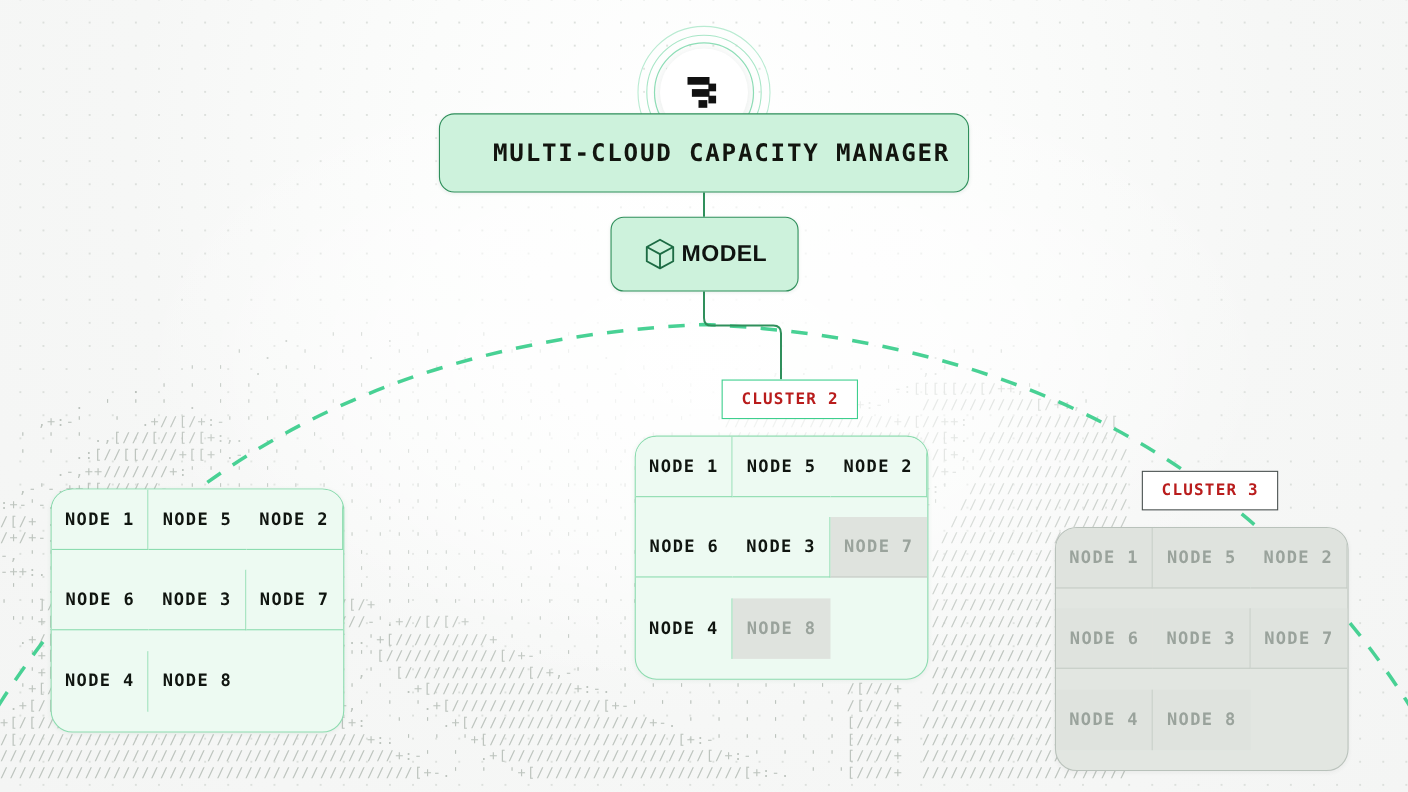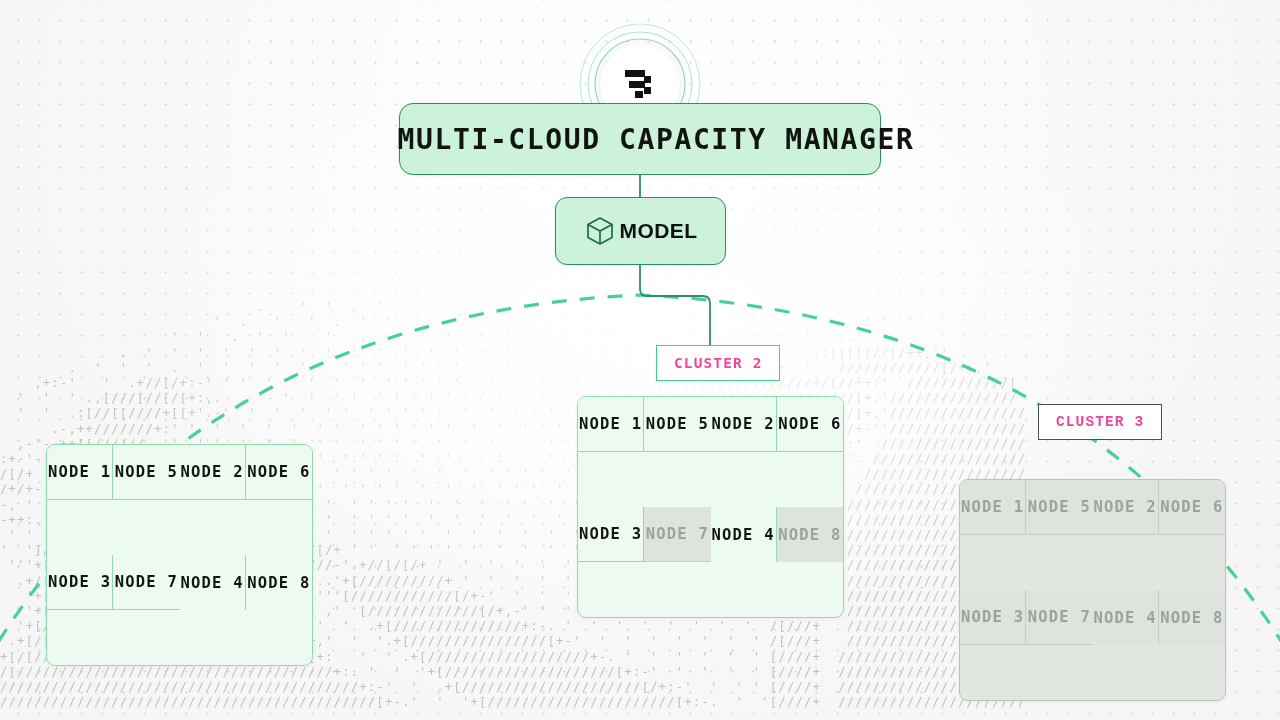--- a/index.html
+++ b/index.html
@@ -110,21 +110,21 @@
     background: #cdf2dc;
     border: 1.6px solid #2f8f5b;
     border-radius: 14px;
     display: flex;
     align-items: center;
     justify-content: center;
     box-shadow: 0 1px 3px rgba(30,90,60,.08);
   }
   #header-title {
     font-family: "DejaVu Sans Mono", monospace;
-    font-size: 28px;
+    font-size: 22px;
     font-weight: 700;
     letter-spacing: 1.6px;
     color: #12150f;
     white-space: nowrap;
     margin-left: 32px;
   }
 
   
   #model {
     position: absolute;
@@ -155,33 +155,33 @@
     height: 36px;
     background: #ffffff;
     display: flex;
     align-items: center;
     justify-content: center;
     padding: 0 17px;
     font-family: "DejaVu Sans Mono", monospace;
     font-size: 14.5px;
     font-weight: 700;
     letter-spacing: 1.1px;
-    color: #ec4899;
+    color: #b91c1c;
     z-index: 30;
   }
   .cluster-label.on  { border: 1.6px solid #3ecf8e; }
   .cluster-label.off { border: 1.6px solid #4a5250; }
 
   
   .cluster {
     position: absolute;
-    border-radius: 9px;
+    border-radius: 20px;
     overflow: hidden;
     display: grid;
-    grid-template-columns: 1fr 1fr 1fr 1fr;
+    grid-template-columns: 1fr 1fr 1fr;
     z-index: 20;
   }
   .cluster.on  { border: 1.5px solid #8ddcb0; background:#edfaf2; box-shadow: 0 1px 4px rgba(40,110,75,.07); }
   .cluster.off { border: 1.5px solid #b9c2bb; background:#e2e6e1; box-shadow: 0 1px 4px rgba(60,70,60,.06); }
 
   .node {
     height: 55px;
     display: flex;
     align-items: center;
     justify-content: center;
@@ -195,21 +195,21 @@
   .node.col2 { border-right: none; }
   .node.row4 { border-bottom: none; text-align: right; }
 
   
   #cluster1-label { left: 125px; top: 392px; }
   #cluster1       { left: 46px;  top: 444px; width: 267px; height: 222px; }
 
   #cluster2-label { left: 656px; top: 345px; }
   #cluster2       { left: 577px; top: 396px; width: 267px; height: 222px; }
 
-  #cluster3-label { left: 1038px; top: 404px; font-family: Liberation Mono, monospace; }
+  #cluster3-label { left: 1038px; top: 428px; }
   #cluster3       { left: 959px;  top: 479px; width: 267px; height: 222px; }
 </style>
 </head>
 <body>
 
 <div id="stage">
 
   <div id="dotgrid"></div>
 
   <div id="ascii"><span class="r">                              .    '  '  .  '      '    .   '                                                           </span><span class="r">                         '  .   '   '  .  '  '   .    '  '  '   .                                  . ' '  '             </span><span class="r">                    '  '   .  '  '    '   .   '  '  '   '  '  '  .  '  '          ,  .  '  '  '   ,.'                    </span><span class="r">              .  '  '  '  '  '  '  '  '  '  '  '  '  '  '  '  '  '  ' '  '   ' ' .:+++:,.'     -:[[[[[//[/++,''          </span><span class="r">        .  '  '  '  .  '  '  '  '  ' '  ' ' '  ' ' ' '  '  '  '  ' ' ' ' '   '+[/[//////[/++:-'   ////////////[/+:,'     </span><span class="r">    ,+:-'   '  .+//[/+:-' ' '  ' '  '  '  '  ' ' ' ' ' ' '  '  ' ' ' '  '   '//////////////////+/[//++:'  ////////////[  </span><span class="r">  '  '  ' .,[///[//[/[+:,.  . '  '  '  ' '  ' ' ' ' ' ' ' '  ' ' ' ' ' ' '  '///////////////////////[+.'/////////////// </span><span class="r">  '  '  .:[//[[////+[[+'.-'  '  '  '  ' '  ' ' ' ' '  '  '  ' ' ' '  ' '  '   //////////////////////[+,'//////////////// </span><span class="r">      .-,++///////+:' '  '  '  '  '  ' '  ' ' ' ' ' '  '  '  ' ' ' '  '  '     //////////////////[[/+-''////////////////</span><span class="r">  ,-'-.++[[//////-  '  ' '  '  '  '  ' '  ' ' ' '  '  '  '  ' ' ' '  '  '       ////////////////[[+:'  /////////////////</span><span class="r">:+-'-.'',[/[[[//[:  ....  '  '  '  ' '  ' ' ' '  '  '  '  ' ' ' '  '  '  '       /////////////[[//+'  //////////////////</span><span class="r">/[/+ .'''''+++[///:' ' ' '  '  '  ' '  ' ' ' '  '  '  '  ' ' ' '  '  '  '  '      ///////////[[/+:'  ///////////////////</span><span class="r">/+/+-.'.''' .':]+//[: . ' '  '  '  ' '  ' ' ' '  '  '  '  ' ' '  '  '  '  '  '     ////////[[//+:'  ////////////////////</span><span class="r">-, ' ' . . . :,/[/////+  ' '  '  '  ' '  ' ' ' '  '  '  '  ' '  '  '  '  '  '  '    ///////[[/+:'  /////////////////////</span><span class="r">-++:.'.'''++[[[[//[+-'.' '-'  '  '  ' '  ' ' ' '  '  '  '  '  '  '  '  '  '  '  '   ///////[//++'  //////////////////[/+</span><span class="r"> ' ' .::-:]+[////////+/.''' ' '  '  ' '  ' ' ' ' '  '  '  '  '  '  '  '  '  '  '  '  ///////[/++:  ////////////////[[//+</span><span class="r">'  ']/////[[/++][/+ ' .  +///////////[/+ ' '  ' ' ' '  '  '  '  '  '  '  '  '  '  '   //////[//+:  //////////////////[//</span><span class="r"> '''+[/[////[[+.''''-:,-://////////////-'.+//[/[/+ '  '  '  '  '  '  '  '  '  '  '  '  /////[//+-  ////////////////////[</span><span class="r">  .+/[/////[/[:-:+[///////////////[[[..'+[//////////+ '  '  '  '  '  '  '  '  '  '  '  ////[///+'  /////////////////////</span><span class="r">   '+[/[////////[[/[[//////////[[+-:''''[////////////[/+-'  '  '  '  '  '  '  '  '  '  '///[///+'  /////////////////////</span><span class="r">   '+[/[//////////////////////////+]  ,'  [/////////////[/+,-' '  '  '  '  '  '  '  '  ' //[///+   /////////////////////</span><span class="r">  '+[/[///////////////////////////[+:'  '  .+[///////////////+:-. '  '  '  '  '  '  '  '  /[///+   /////////////////////</span><span class="r"> .+[/[/////////////////////////////[+,'  '  '.+[////////////////[+-'  '  '  '  '  '  '  ' /[///+   /////////////////////</span><span class="r">+[/[////////////////////////////////[+:   '  ' .+[///////////////////+-. '  '  '  '  '  ' [////+  //////////////////////</span><span class="r">/[/////////////////////////////////////+:. '  '  '+[////////////////////[+:-'  '  '  '  ' [////+  //////////////////////</span><span class="r">//////////////////////////////////////////+:-'  '  .+[/////////////////////[/+:-'  '  ' ' [////+  //////////////////////</span><span class="r">////////////////////////////////////////////[+-.'  '  '+[//////////////////////[+:-.  '  '[////+  //////////////////////</span></div>

